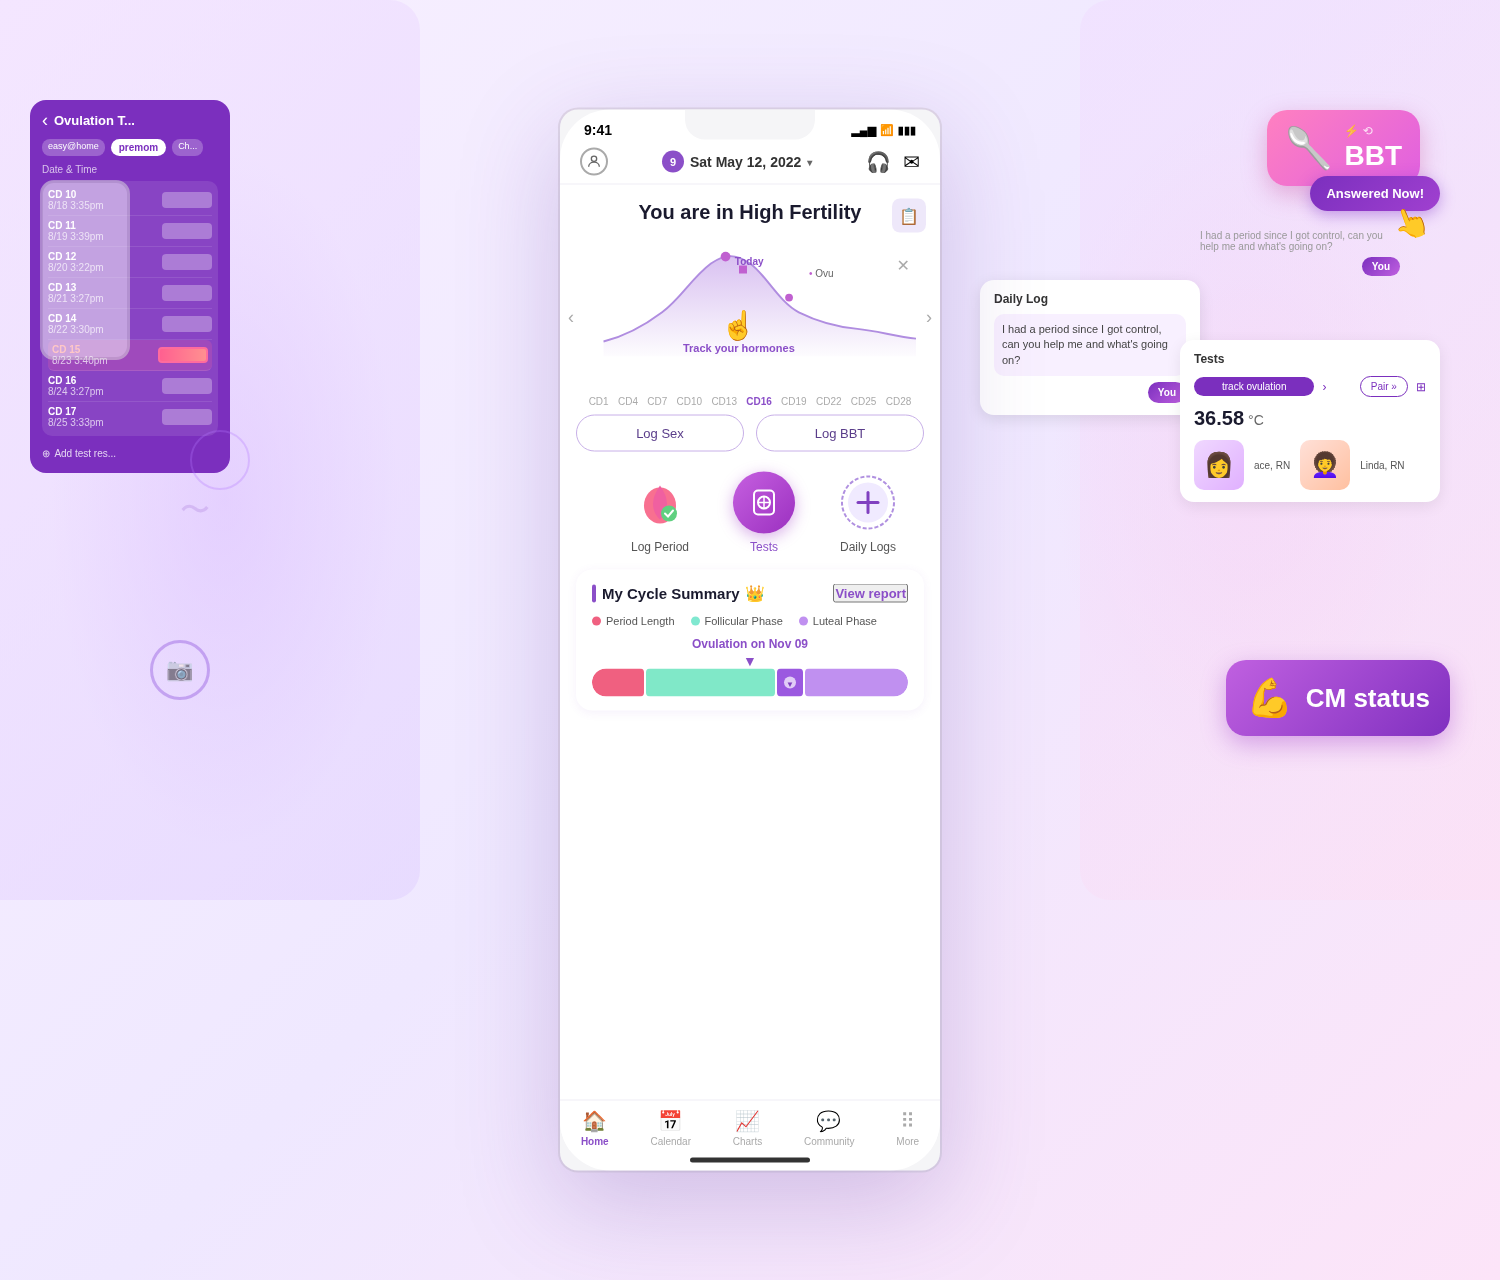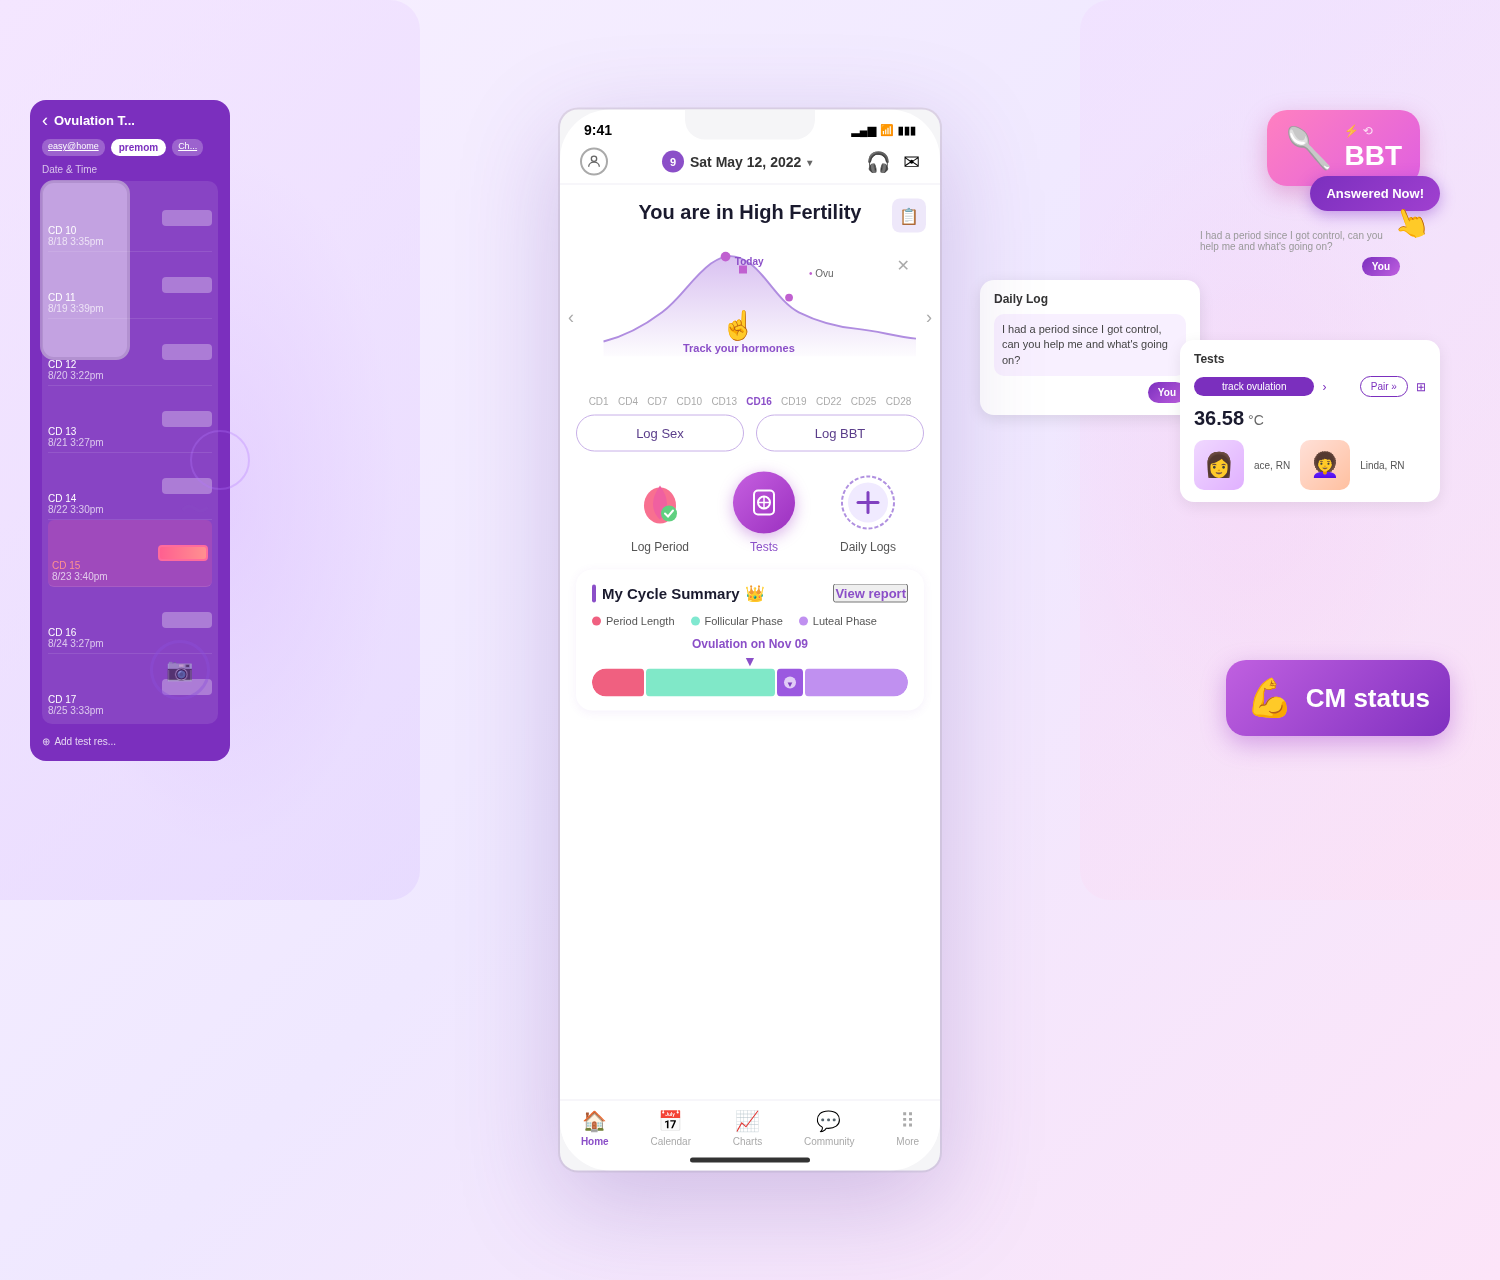--- a/index.html
+++ b/index.html
@@ -434,38 +434,37 @@
       padding: 3px 8px;
       border-radius: 10px;
       background: rgba(255,255,255,0.2);
     }
     .ovu-tab.active-tab { background: white; color: #7B2FBE; font-weight: 600; }
     .ovu-brand {
       font-size: 9px;
       padding: 2px 6px;
       background: rgba(255,255,255,0.25);
       border-radius: 8px;
-      text-decoration: underline;
     }
 
     .ovu-test-rows {
       background: rgba(255,255,255,0.1);
       border-radius: 10px;
       padding: 4px 6px;
     }
     .ovu-row {
       display: flex;
       align-items: center;
       justify-content: space-between;
       padding: 4px 0;
       border-bottom: 1px solid rgba(255,255,255,0.1);
       font-size: 10px;
     }
     .ovu-row:last-child { border-bottom: none; }
-    .ovu-cd { font-weight: 400; margin-top: 36px; }
+    .ovu-cd { font-weight: 700; }
     .ovu-date { color: rgba(255,255,255,0.7); }
     .ovu-strip {
       width: 50px; height: 16px;
       background: rgba(255,255,255,0.3);
       border-radius: 4px;
       position: relative;
     }
     .ovu-strip.highlighted {
       border: 2px solid #ff6b9d;
     }

